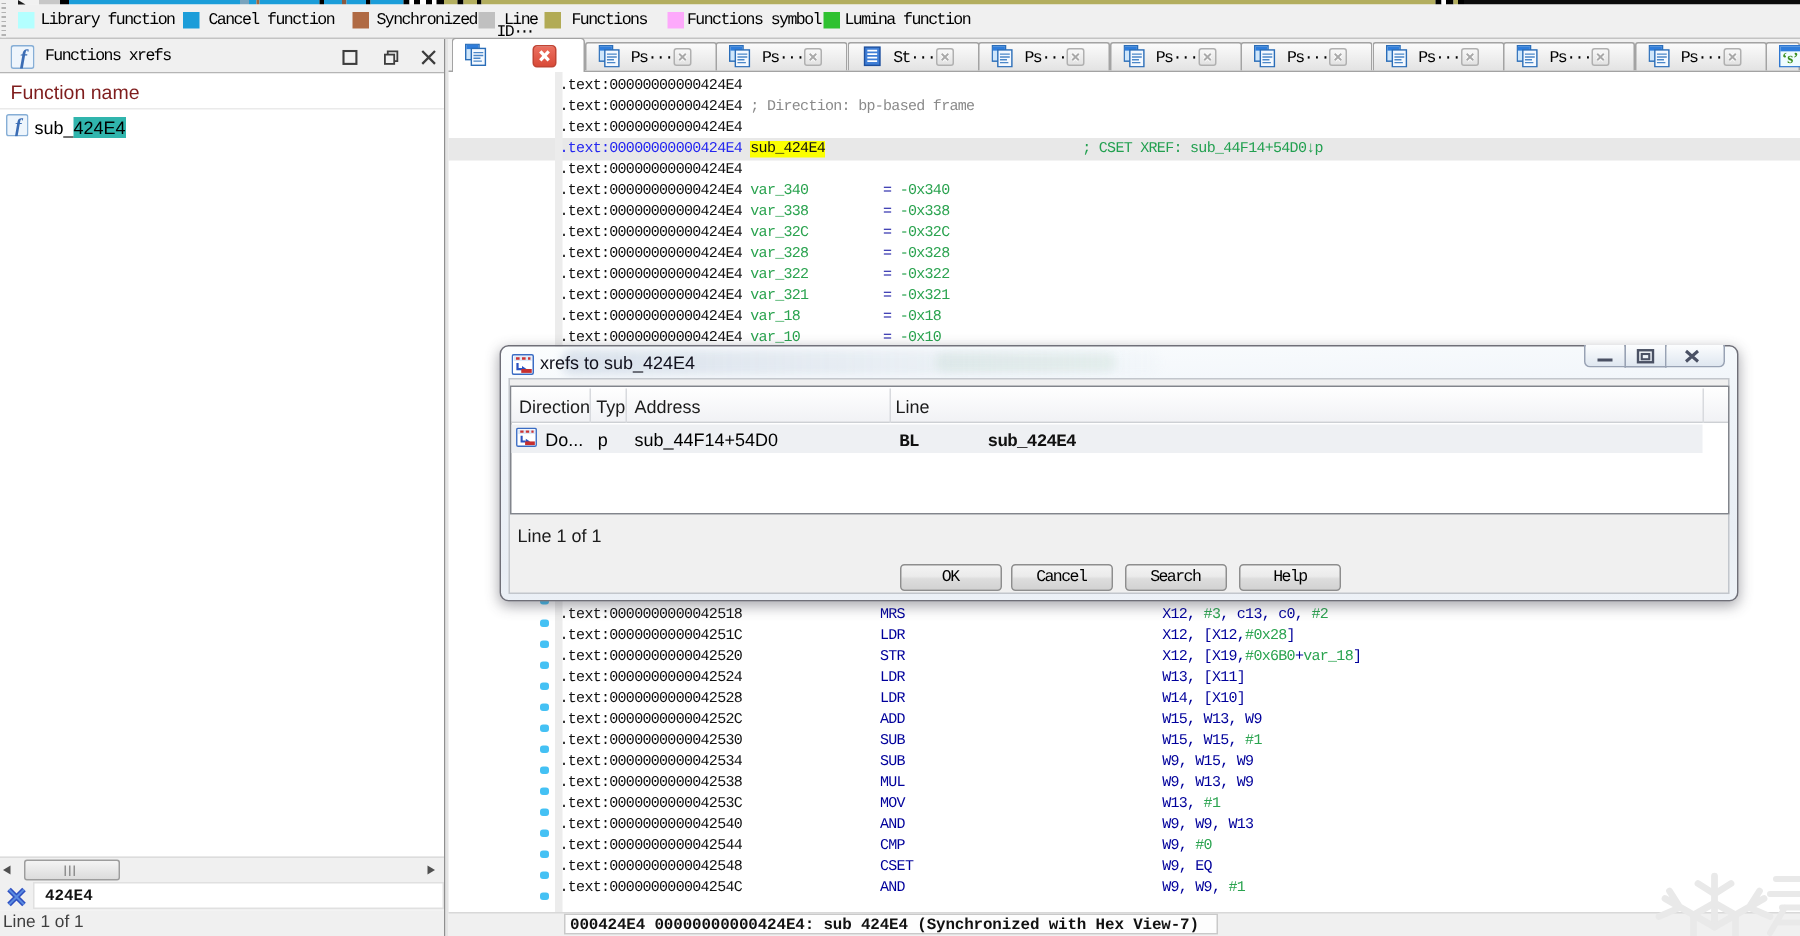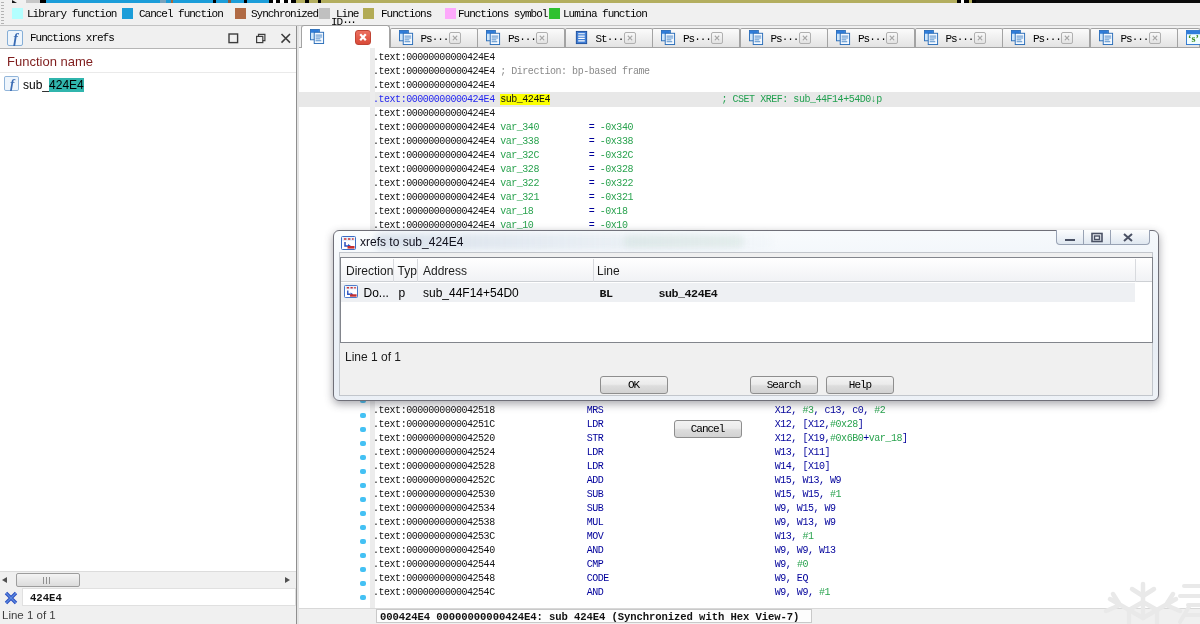--- a/index.html
+++ b/index.html
@@ -289,21 +289,21 @@
 .text:0000000000042520                <span style="padding-left:3.5px;"></span><span class="nv">STR</span>                               <span class="nv">X12, [X19,</span><span class="gr">#0x6B0</span><span class="nv">+</span><span class="gr">var_18</span><span class="nv">]</span>
 .text:0000000000042524                <span style="padding-left:3.5px;"></span><span class="nv">LDR</span>                               <span class="nv">W13, [X11]</span>
 .text:0000000000042528                <span style="padding-left:3.5px;"></span><span class="nv">LDR</span>                               <span class="nv">W14, [X10]</span>
 .text:000000000004252C                <span style="padding-left:3.5px;"></span><span class="nv">ADD</span>                               <span class="nv">W15, W13, W9</span>
 .text:0000000000042530                <span style="padding-left:3.5px;"></span><span class="nv">SUB</span>                               <span class="nv">W15, W15, </span><span class="gr">#1</span>
 .text:0000000000042534                <span style="padding-left:3.5px;"></span><span class="nv">SUB</span>                               <span class="nv">W9, W15, W9</span>
 .text:0000000000042538                <span style="padding-left:3.5px;"></span><span class="nv">MUL</span>                               <span class="nv">W9, W13, W9</span>
 .text:000000000004253C                <span style="padding-left:3.5px;"></span><span class="nv">MOV</span>                               <span class="nv">W13, </span><span class="gr">#1</span>
 .text:0000000000042540                <span style="padding-left:3.5px;"></span><span class="nv">AND</span>                               <span class="nv">W9, W9, W13</span>
 .text:0000000000042544                <span style="padding-left:3.5px;"></span><span class="nv">CMP</span>                               <span class="nv">W9, </span><span class="gr">#0</span>
-.text:0000000000042548                <span style="padding-left:3.5px;"></span><span class="nv">CODE</span>                              <span class="nv">W9, EQ</span>
+.text:0000000000042548                <span style="padding-left:3.5px;"></span><span class="nv">CSET</span>                              <span class="nv">W9, EQ</span>
 .text:000000000004254C                <span style="padding-left:3.5px;"></span><span class="nv">AND</span>                               <span class="nv">W9, W9, </span><span class="gr">#1</span></pre>
 <div class="abs" style="left:360.4px;top:397.7px;width:5.7px;height:5.7px;border-radius:2px;background:#44c1f4;"></div>
 <div class="abs" style="left:360.4px;top:412.7px;width:5.7px;height:5.7px;border-radius:2px;background:#44c1f4;"></div>
 <div class="abs" style="left:360.4px;top:426.7px;width:5.7px;height:5.7px;border-radius:2px;background:#44c1f4;"></div>
 <div class="abs" style="left:360.4px;top:440.7px;width:5.7px;height:5.7px;border-radius:2px;background:#44c1f4;"></div>
 <div class="abs" style="left:360.4px;top:454.7px;width:5.7px;height:5.7px;border-radius:2px;background:#44c1f4;"></div>
 <div class="abs" style="left:360.4px;top:468.7px;width:5.7px;height:5.7px;border-radius:2px;background:#44c1f4;"></div>
 <div class="abs" style="left:360.4px;top:482.7px;width:5.7px;height:5.7px;border-radius:2px;background:#44c1f4;"></div>
 <div class="abs" style="left:360.4px;top:496.7px;width:5.7px;height:5.7px;border-radius:2px;background:#44c1f4;"></div>
 <div class="abs" style="left:360.4px;top:510.7px;width:5.7px;height:5.7px;border-radius:2px;background:#44c1f4;"></div>
@@ -381,19 +381,19 @@
    <path d="M7 8 l0 4 l3-2 z" fill="#2a52c0"></path>
    <rect x="6.5" y="10" width="7" height="2.6" fill="#c62f2f"></rect>
       </svg>
   <div class="abs" style="left:23px;top:28px;font-size:12px;color:#000;">Do...</div>
   <div class="abs" style="left:58px;top:28px;font-size:12px;color:#000;">p</div>
   <div class="abs" style="left:82.5px;top:28px;font-size:12px;color:#000;">sub_44F14+54D0</div>
   <div class="abs mono" style="left:259px;top:29.5px;font-size:11.7px;letter-spacing:-0.47px;white-space:pre;color:#111;font-weight:bold;">BL       sub_424E4</div>
 </div>
 <div class="abs" style="left:11px;top:119px;font-size:12px;color:#1c1c1c;">Line 1 of 1</div>
 <div class="abs bmp btn" style="left:265.5px;top:145px;">OK</div>
-<div class="abs bmp btn" style="left:339.5px;top:145px;margin-top:44px;">Cancel</div>
+<div class="abs bmp btn" style="left:339.5px;top:145px;">Cancel</div>
 <div class="abs bmp btn" style="left:415.5px;top:145px;">Search</div>
 <div class="abs bmp btn" style="left:492px;top:145px;">Help</div>
 </div>
 <style>
 .btn{width:68px;height:18px;border:1px solid #8e8e8e;border-radius:3px;text-align:center;line-height:17px;
 background:linear-gradient(#f3f3f3 0%,#ebebeb 45%,#dddddd 55%,#d2d2d2 100%);}
 </style>
 </body></html>

